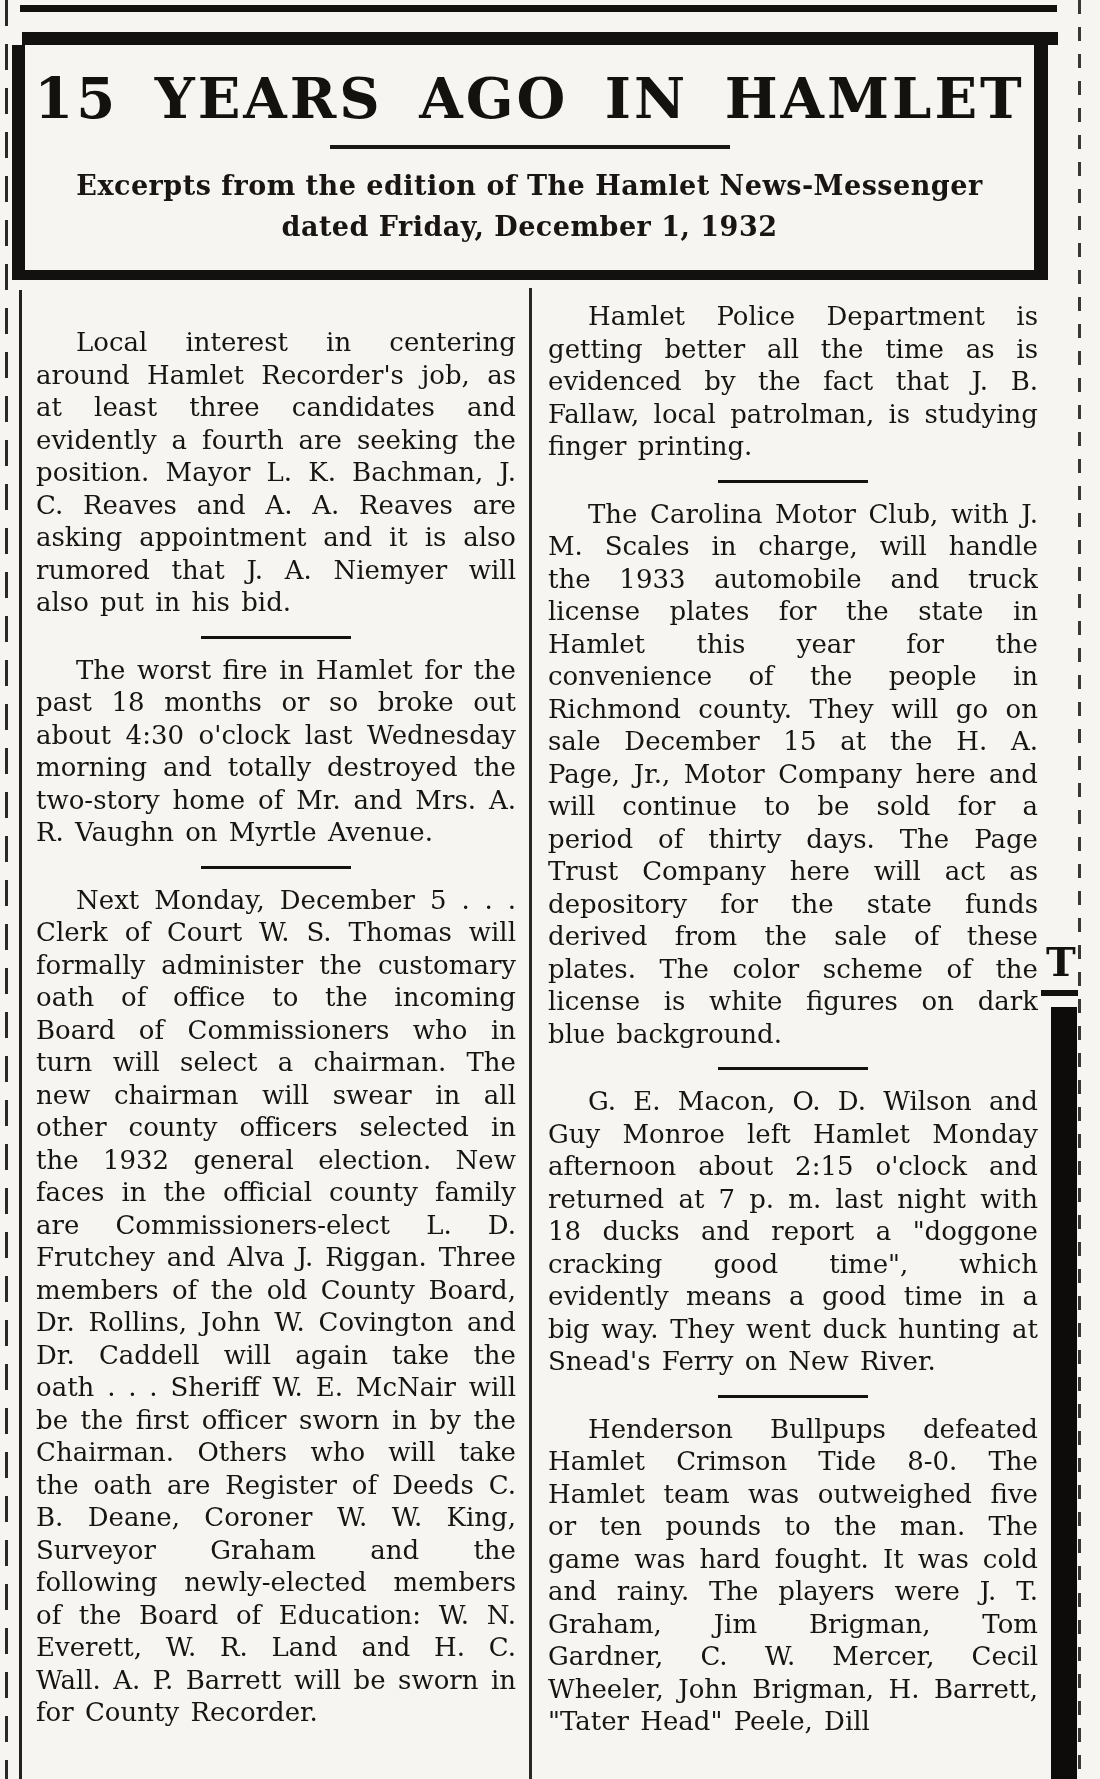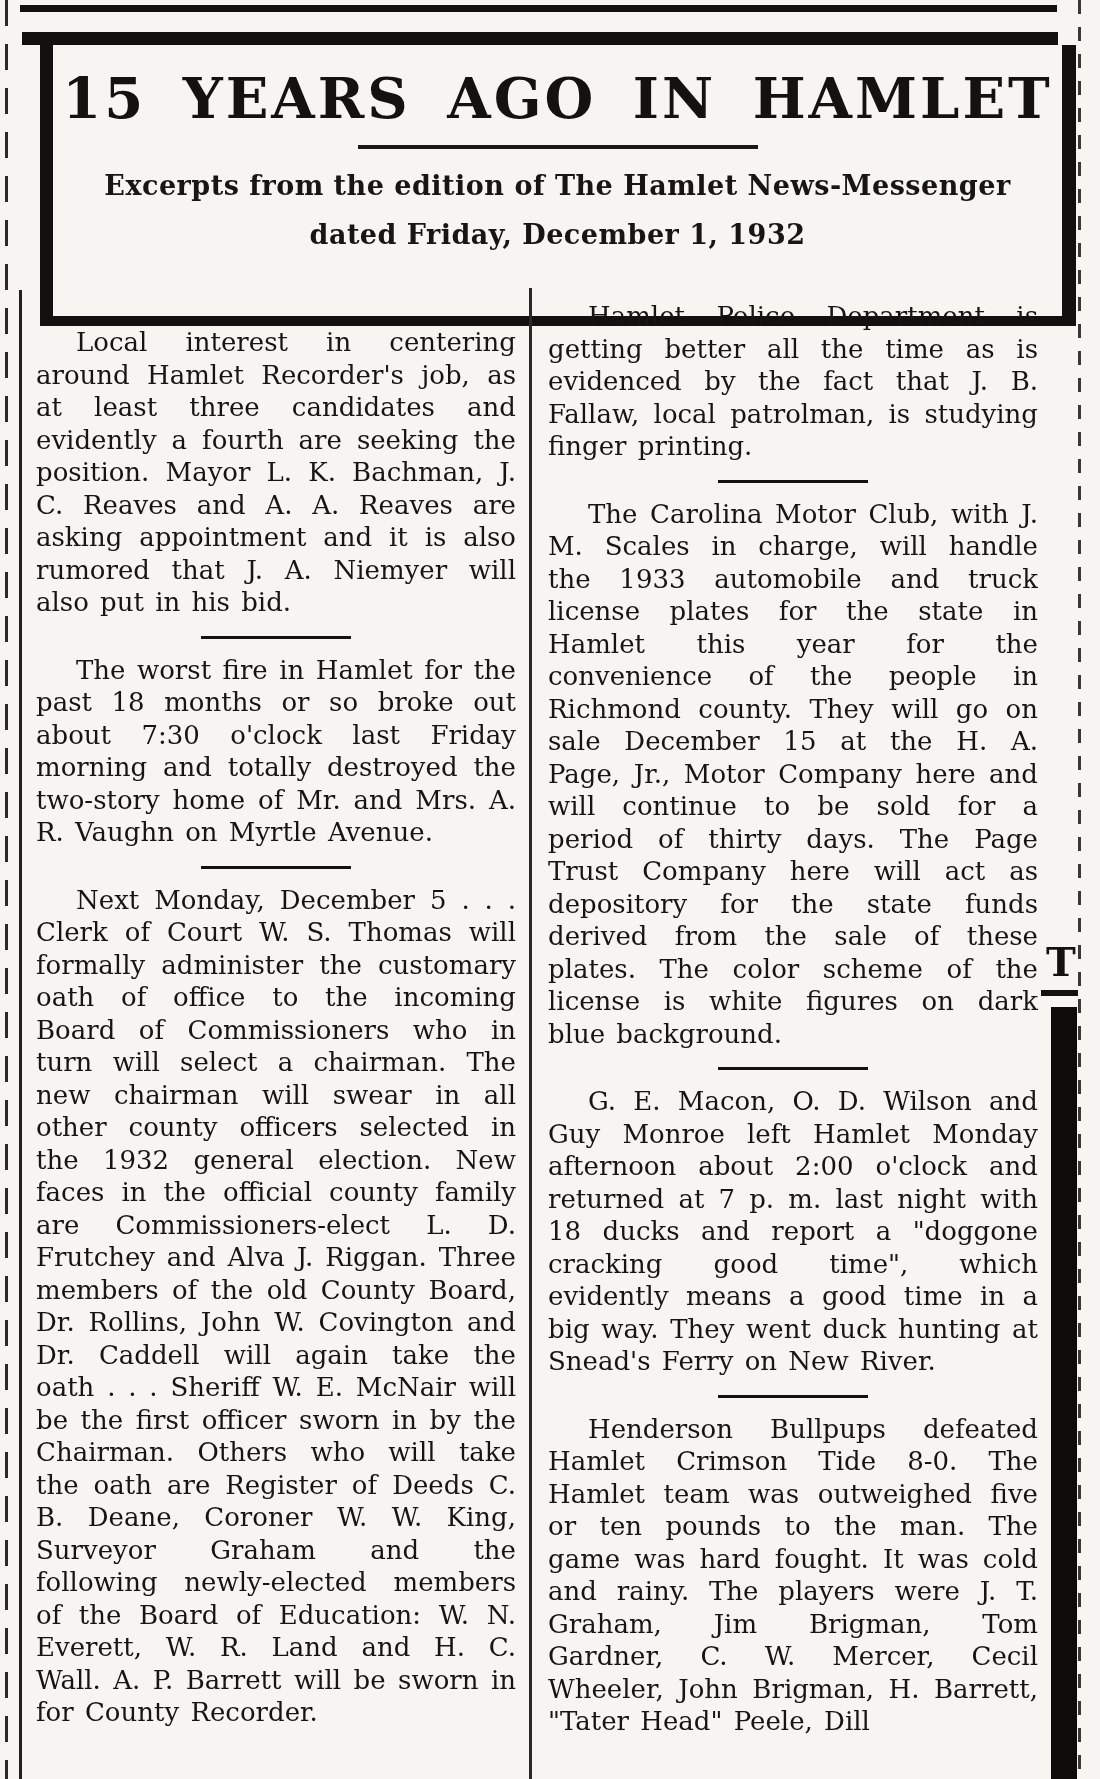--- a/index.html
+++ b/index.html
@@ -21,39 +21,39 @@
     position:absolute; left:1078px; top:0; width:3px; height:1779px;
     background:repeating-linear-gradient(180deg,#3a3835 0 14px,rgba(0,0,0,0) 14px 27px);
   }
 
   
   .rule-top-1 { position:absolute; left:20px; top:5px;  width:1037px; height:7px;  background:#121110; }
   .rule-top-2 { position:absolute; left:22px; top:32px; width:1036px; height:13px; background:#121110; }
 
   
   .header-box {
-    position:absolute; left:40px; top:45px; width:1036px; height:281px;
+    position:absolute; left:12px; top:45px; width:1036px; height:235px;
     box-sizing:border-box;
     border-left:13px solid #121110;
     border-right:14px solid #121110;
     border-bottom:10px solid #121110;
     text-align:center;
   }
   .header-box h1 {
     margin:20px 0 0 0;
     font-size:56px; font-weight:bold; letter-spacing:3px;
     word-spacing:14px;
     color:#14120f;
   }
   .title-underline {
     width:400px; height:4px; background:#1a1816;
     margin:14px auto 16px auto;
   }
   .sub {
-    margin:8px; font-size:27px; font-weight:bold; line-height:41px;
+    margin:0; font-size:27px; font-weight:bold; line-height:41px;
     color:#181512; letter-spacing:0.5px;
   }
 
   
   .col-rule-left { position:absolute; left:19px;  top:290px; width:3px; height:1489px; background:#23211e; }
   .col-divider   { position:absolute; left:529px; top:288px; width:3px; height:1491px; background:#2a2825; }
 
   
   .col {
     position:absolute; top:300px; height:1479px; overflow:hidden;
@@ -94,31 +94,31 @@
     <p class="sub">Excerpts from the edition of The Hamlet News-Messenger</p>
     <p class="sub">dated Friday, December 1, 1932</p>
   </div>
 
   <div class="col-rule-left"></div>
   <div class="col-divider"></div>
 
   <div class="col col-left">
     <p>Local interest in centering around Hamlet Recorder's job, as at least three candidates and evidently a fourth are seeking the position. Mayor L. K. Bachman, J. C. Reaves and A. A. Reaves are asking appointment and it is also rumored that J. A. Niemyer will also put in his bid.</p>
     <div class="pdiv"></div>
-    <p>The worst fire in Hamlet for the past 18 months or so broke out about 7:30 o'clock last Friday morning and totally destroyed the two-story home of Mr. and Mrs. A. R. Vaughn on Myrtle Avenue.</p>
+    <p>The worst fire in Hamlet for the past 18 months or so broke out about 4:30 o'clock last Wednesday morning and totally destroyed the two-story home of Mr. and Mrs. A. R. Vaughn on Myrtle Avenue.</p>
     <div class="pdiv"></div>
     <p>Next Monday, December 5 . . . Clerk of Court W. S. Thomas will formally administer the customary oath of office to the incoming Board of Commissioners who in turn will select a chairman. The new chairman will swear in all other county officers selected in the 1932 general election. New faces in the official county family are Commissioners-elect L. D. Frutchey and Alva J. Riggan. Three members of the old County Board, Dr. Rollins, John W. Covington and Dr. Caddell will again take the oath . . . Sheriff W. E. McNair will be the first officer sworn in by the Chairman. Others who will take the oath are Register of Deeds C. B. Deane, Coroner W. W. King, Surveyor Graham and the following newly-elected members of the Board of Education: W. N. Everett, W. R. Land and H. C. Wall. A. P. Barrett will be sworn in for County Recorder.</p>
   </div>
 
   <div class="col col-right">
     <p>Hamlet Police Department is getting better all the time as is evidenced by the fact that J. B. Fallaw, local patrolman, is studying finger printing.</p>
     <div class="pdiv"></div>
     <p>The Carolina Motor Club, with J. M. Scales in charge, will handle the 1933 automobile and truck license plates for the state in Hamlet this year for the convenience of the people in Richmond county. They will go on sale December 15 at the H. A. Page, Jr., Motor Company here and will continue to be sold for a period of thirty days. The Page Trust Company here will act as depository for the state funds derived from the sale of these plates. The color scheme of the license is white figures on dark blue background.</p>
     <div class="pdiv"></div>
-    <p>G. E. Macon, O. D. Wilson and Guy Monroe left Hamlet Monday afternoon about 2:00 o'clock and returned at 7 p. m. last night with 18 ducks and report a "doggone cracking good time", which evidently means a good time in a big way. They went duck hunting at Snead's Ferry on New River.</p>
+    <p>G. E. Macon, O. D. Wilson and Guy Monroe left Hamlet Monday afternoon about 2:15 o'clock and returned at 7 p. m. last night with 18 ducks and report a "doggone cracking good time", which evidently means a good time in a big way. They went duck hunting at Snead's Ferry on New River.</p>
     <div class="pdiv"></div>
     <p>Henderson Bullpups defeated Hamlet Crimson Tide 8-0. The Hamlet team was outweighed five or ten pounds to the man. The game was hard fought. It was cold and rainy. The players were J. T. Graham, Jim Brigman, Tom Gardner, C. W. Mercer, Cecil Wheeler, John Brigman, H. Barrett, "Tater Head" Peele, Dill</p>
   </div>
 
   <div class="margin-t">T</div>
   <div class="margin-dash"></div>
   <div class="margin-bar"></div>
 
 </div>
 

